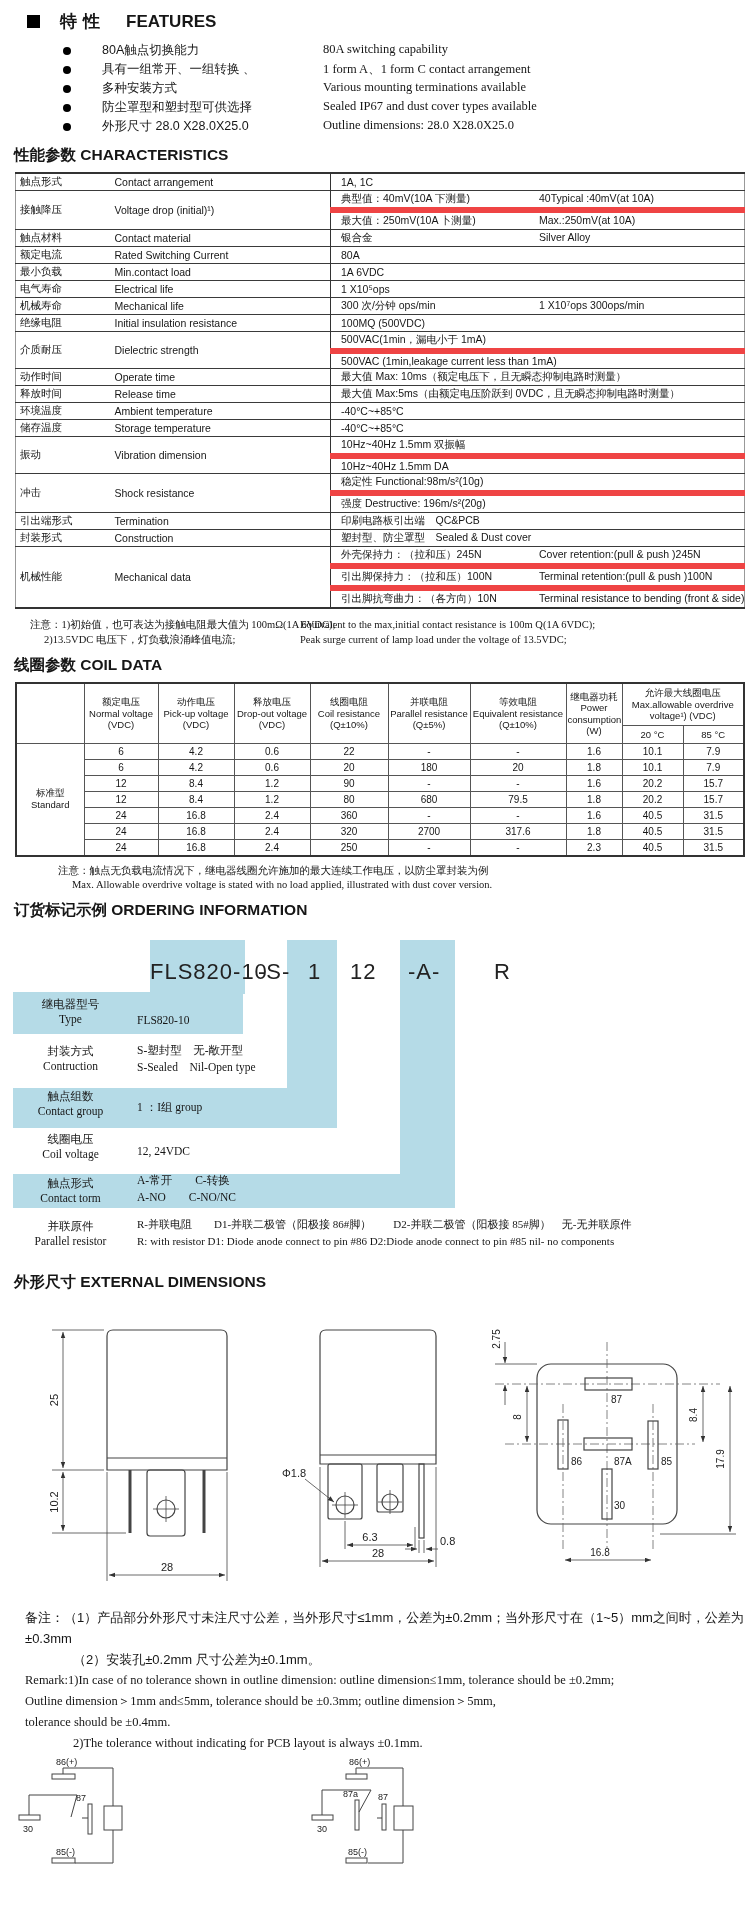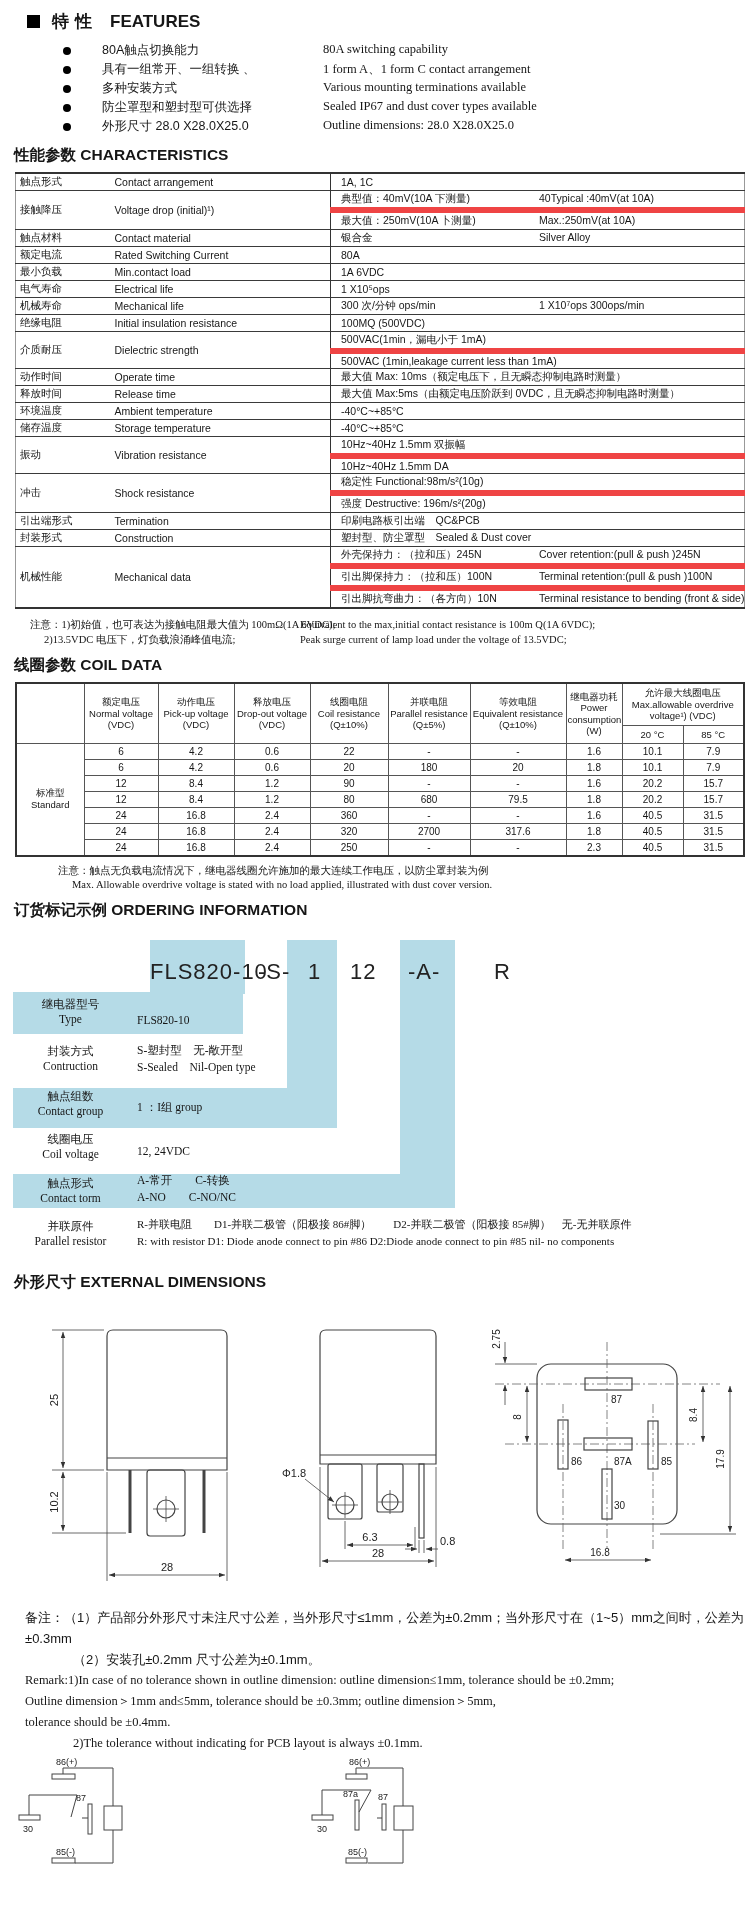--- a/index.html
+++ b/index.html
@@ -2,21 +2,21 @@
 <html><head>
 <meta charset="utf-8">
 <style>
   * { box-sizing: border-box; }
   html,body { margin:0; padding:0; background:#fff; }
   body { width:749px; height:1906px; overflow:hidden; color:#161616;
          font-family:"Liberation Sans","DejaVu Sans",sans-serif; }
   .serif { font-family:"Liberation Serif","DejaVu Serif",serif; }
 
   
-  .feat-title { display:flex; align-items:center; gap:12px; padding:10px 0 0 27px;
+  .feat-title { display:flex; align-items:center; gap:20px; padding:10px 0 0 27px;
                 font-weight:bold; font-size:17px; }
   .sq { width:13px; height:13px; background:#000; flex:0 0 auto; }
   .feat-title .cn { letter-spacing:6px; }
   .feat-list { margin-top:9px; }
   .feat-row { position:relative; height:19px; font-size:12.5px; }
   .feat-bullet { position:absolute; left:63px; top:5px; width:8px; height:8px;
                  border-radius:50%; background:#000; }
   .feat-cn { position:absolute; left:86px; white-space:nowrap;margin-left:16px; }
   .feat-en { position:absolute; left:323px; white-space:nowrap; }
 
@@ -180,21 +180,21 @@
         <td class="c2" rowspan="1">Ambient temperature</td>
         <td class="c3"><span class="v1">-40°C~+85°C</span></td>
       </tr>
       <tr class="ms">
         <td class="c1" rowspan="1">储存温度</td>
         <td class="c2" rowspan="1">Storage temperature</td>
         <td class="c3"><span class="v1">-40°C~+85°C</span></td>
       </tr>
       <tr class="ms">
         <td class="c1" rowspan="2">振动</td>
-        <td class="c2" rowspan="2">Vibration resistance</td>
+        <td class="c2" rowspan="2">Vibration dimension</td>
         <td class="c3"><span class="v1">10Hz~40Hz 1.5mm 双振幅</span></td>
       </tr>
       <tr>
         <td class="c3"><span class="v1">10Hz~40Hz 1.5mm DA</span></td>
       </tr>
       <tr class="ms">
         <td class="c1" rowspan="2">冲击</td>
         <td class="c2" rowspan="2">Shock resistance</td>
         <td class="c3"><span class="v1">稳定性 Functional:98m/s²(10g)</span></td>
       </tr>

